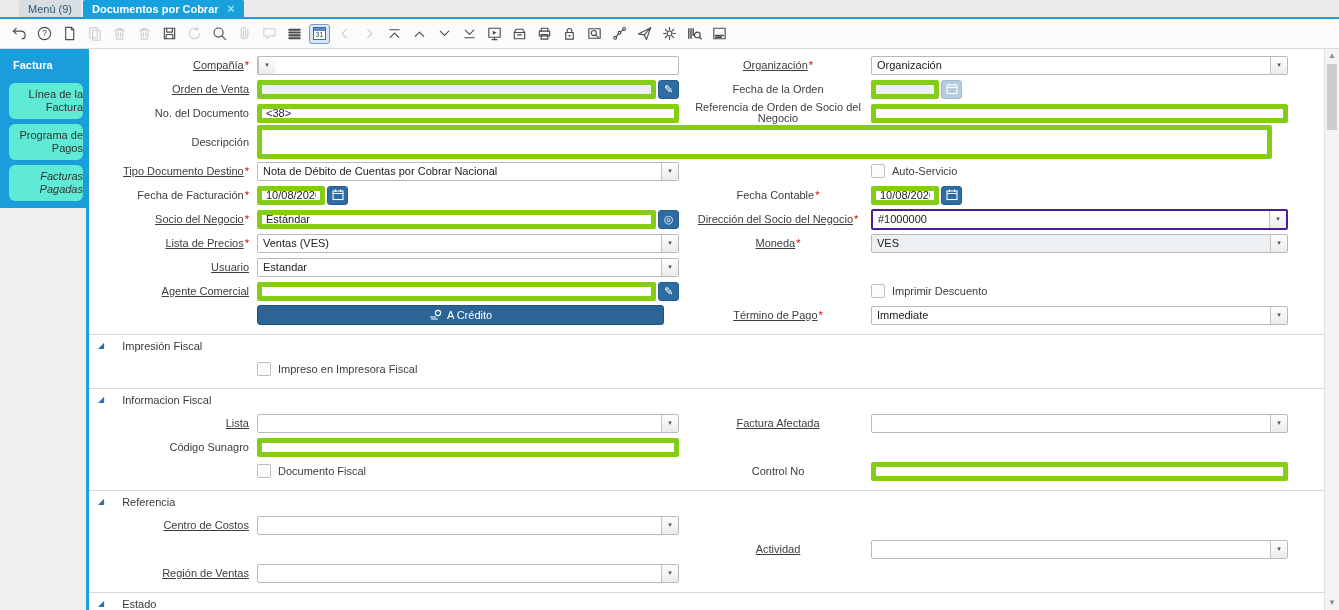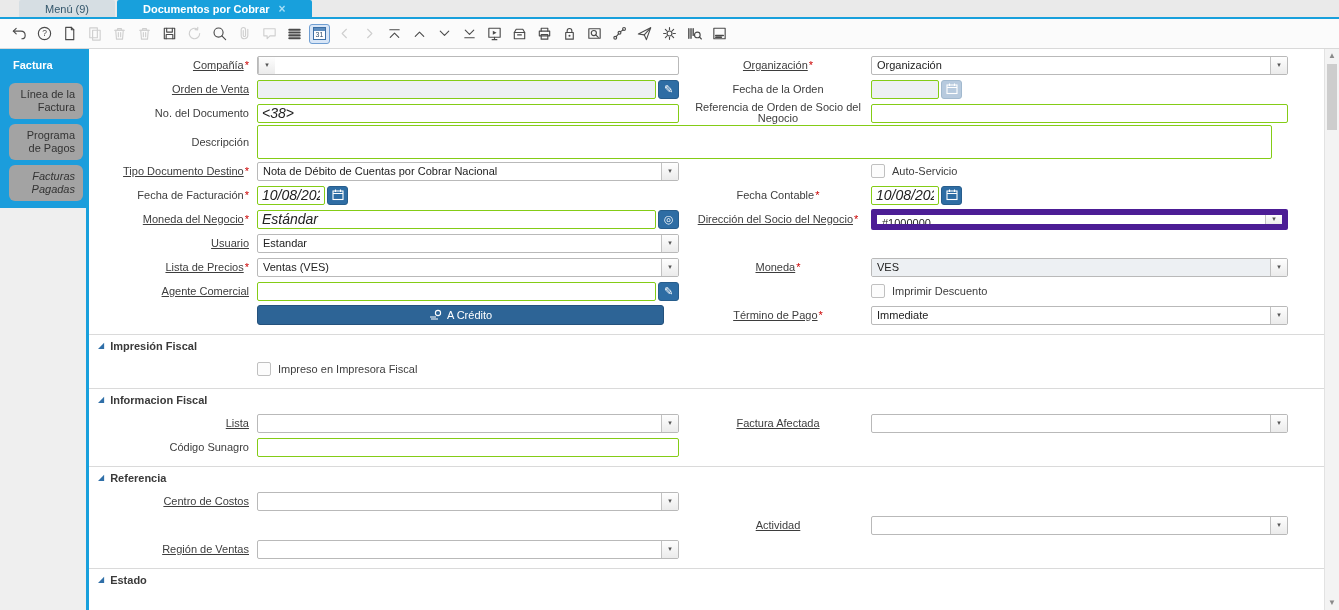--- a/index.html
+++ b/index.html
@@ -2,21 +2,21 @@
 <html><head>
 <meta charset="utf-8">
 <style>
   * { box-sizing: border-box; margin: 0; padding: 0; }
   html,body { width:1339px; height:610px; overflow:hidden; background:#fff;
     font-family:"Liberation Sans", sans-serif; font-size:11px; color:#333; }
 
   
   .tabbar { height:19px; background:#eaeaea; border-bottom:2px solid #18a0dc;
     display:flex; align-items:stretch; padding-left:19px; }
-  .wtab { display:flex; align-items:center; padding:0 26px; background:#d6dee3;
+  .wtab { display:flex; align-items:center; padding:0 9px; background:#d6dee3;
     color:#33566b; margin-right:2px; border-radius:2px 2px 0 0; cursor:default; }
   .wtab.active { background:#18a0dc; color:#fff; font-weight:bold; }
   .wclose { margin-left:9px; color:#a5def7; font-size:12px; line-height:10px; }
 
   
   .toolbar { height:30px; background:#fbfbfb; border-bottom:1px solid #d9d9d9;
     display:flex; align-items:center; padding-left:7px; }
   .ticon { width:25px; height:22px; display:flex; align-items:center; justify-content:center;
     color:#4b4b4b; flex:none; }
   .ticon.dis { color:#cfcfcf; }
@@ -28,70 +28,70 @@
   .mc-num { display:block; font-size:7px; line-height:8px; text-align:center; color:#2d4a68; }
 
   
   .main { display:flex; height:561px; position:relative; }
 
   
   .sidebar { width:89px; flex:none; background:#efefef; border-right:3px solid #18a0dc;
     display:flex; flex-direction:column; }
   .tabwrap { background:#1b9ddc; padding:4px 3px 7px 9px; display:flex;
     flex-direction:column; gap:5px; }
-  .stab { background:#a3a3a3; border-radius:6px; padding:5px 8px; color:#333;
+  .stab { background:#5eead4; border-radius:6px; padding:5px 0; color:#333;
     text-align:right; line-height:13px; cursor:default; }
   .stab.active { background:transparent; color:#fff; font-weight:bold;
     text-align:left; padding:6px 4px; }
   .stab.it { font-style:italic; }
 
   
   .form { flex:1; background:#fff; padding-top:4px; overflow:hidden; }
   .row { display:flex; align-items:center; min-height:24px; }
   .lab1 { width:168px; text-align:right; padding-right:8px; flex:none; line-height:11px; color:#3d3d3d; }
   .f1 { width:422px; flex:none; display:flex; align-items:center; }
   .lab2 { width:172px; text-align:center; padding-right:6px; flex:none; line-height:11px; color:#3d3d3d;margin-left:16px; }
   .f2 { width:417px; flex:none; display:flex; align-items:center; margin-left:4px; }
   .f-span { width:1015px; flex:none; display:flex; align-items:center; }
   .ul { text-decoration:underline; }
   .star { color:#cc0000; margin-left:1px; }
 
-  .inp { height:19px; border:1px solid #84cc16; border-radius:2px; background:#fff;
-    font-family:inherit; font-size:14px; padding:0 4px; width:100%; color:#222; outline:none;font-style:italic; }
+  .inp { height:19px; border:5px solid #84cc16; border-radius:2px; background:#fff;
+    font-family:inherit; font-size:11px; padding:0 4px; width:100%; color:#222; outline:none; }
   .inp.dis { background:#edf0f3; }
   .ta { height:34px; resize:none; padding-top:2px; }
   .datein { width:68px; flex:none; }
 
   .select { display:flex; height:19px; width:100%; border:1px solid #b9b9b9;
     border-radius:2px; background:#fff; align-items:stretch; overflow:hidden; }
   .select .val { flex:1; padding:2px 5px 0; white-space:nowrap; overflow:hidden; color:#222; }
   .select.dis .val { background:#edf0f3; }
   .select .dbtn { width:17px; flex:none; border-left:1px solid #c2c2c2;
     background:linear-gradient(#fefefe,#ebebeb); display:flex; align-items:center;
     justify-content:center; font-size:7px; color:#555; }
-  .select.hl { border:6px solid #4c1d95; height:21px; border-radius:2px; }
+  .select.hl { border:2px solid #4c1d95; height:21px; border-radius:2px; }
 
   .sqbtn { width:21px; height:19px; flex:none; margin-left:2px; border:1px solid #275d8c;
     border-radius:3px; background:#2e6da4; color:#fff; display:flex; align-items:center;
     justify-content:center; font-size:11px; cursor:pointer; padding:0; }
   .sqbtn.disbtn { background:#b7cade; border-color:#a2b9ce; }
   .calglyph { display:flex; }
 
   .cb { width:14px; height:14px; flex:none; border:1px solid #c0c0c0; border-radius:2px;
     background:#fcfcfc; display:inline-block; }
   .cbl { margin-left:7px; color:#3d3d3d; }
 
   .action { width:407px; height:20px; border:1px solid #24517c; border-radius:3px;
     background:#2d6496; color:#fff; font-family:inherit; font-size:11px; display:flex;
     align-items:center; justify-content:center; gap:5px; cursor:pointer; }
 
   .sect { border-top:1px solid #dadada; margin-top:7px; margin-bottom:2px;
     padding:5px 0 3px 9px; display:flex; gap:6px; align-items:center; }
   .tri { color:#2f6fa8; font-size:8px; line-height:8px; }
-  .sect-label { font-weight:bold; color:#3a3a3a; }
+  .sect-label { font-weight:normal; color:#3a3a3a;margin-left:12px; }
 
   
   .sb { position:absolute; right:0; top:0; bottom:0; width:15px; background:#f3f3f3;
     border-left:1px solid #e2e2e2; }
   .sbtn { height:14px; text-align:center; font-size:8px; color:#8a8a8a; line-height:14px; }
   .sbtn.down { position:absolute; bottom:0; left:0; right:0; }
   .sthumb { position:absolute; top:15px; left:2px; right:2px; height:66px; background:#cdcdcd; }
 
   svg { display:block; }
 </style>
@@ -378,61 +378,61 @@
               <span class="calglyph">
                 <svg width="14" height="14" viewBox="0 0 14 14" fill="none" stroke="#fff" stroke-width="1.1">
                   <rect x="2" y="3" width="10" height="8.5"></rect>
                   <path d="M2 5.5 H12 M4.5 1.5 V4 M9.5 1.5 V4"></path>
                 </svg>
               </span>
             </button>
           </div>
         </div>
         <div class="row">
-          <div class="lab1"><span class="ul">Moneda del Negocio</span><span class="star">*</span></div>
+          <div class="lab1"><span class="ul">Socio del Negocio</span><span class="star">*</span></div>
           <div class="f1">
             <input class="inp" value="Estándar" style="">
             <button class="sqbtn">
               <span>◎</span>
             </button>
           </div>
           <div class="lab2"><span class="ul">Dirección del Socio del Negocio</span><span class="star">*</span></div>
           <div class="f2">
             <div class="select hl">
               <span class="val">#1000000</span>
               <span class="dbtn">▾</span>
             </div>
           </div>
         </div>
         <div class="row">
-          <div class="lab1"><span class="ul">Usuario</span></div>
-          <div class="f1">
-            <div class="select">
-              <span class="val">Estandar</span>
-              <span class="dbtn">▾</span>
-            </div>
-          </div>
-          <div class="lab2"></div>
-          <div class="f2"></div>
-        </div>
-        <div class="row">
           <div class="lab1"><span class="ul">Lista de Precios</span><span class="star">*</span></div>
           <div class="f1">
             <div class="select">
               <span class="val">Ventas (VES)</span>
               <span class="dbtn">▾</span>
             </div>
           </div>
           <div class="lab2"><span class="ul">Moneda</span><span class="star">*</span></div>
           <div class="f2">
             <div class="select dis">
               <span class="val">VES</span>
               <span class="dbtn">▾</span>
             </div>
           </div>
+        </div>
+        <div class="row">
+          <div class="lab1"><span class="ul">Usuario</span></div>
+          <div class="f1">
+            <div class="select">
+              <span class="val">Estandar</span>
+              <span class="dbtn">▾</span>
+            </div>
+          </div>
+          <div class="lab2"></div>
+          <div class="f2"></div>
         </div>
         <div class="row">
           <div class="lab1"><span class="ul">Agente Comercial</span></div>
           <div class="f1">
             <input class="inp" value="" style="">
             <button class="sqbtn">
               <span>✎</span>
             </button>
           </div>
           <div class="lab2"></div>
@@ -496,20 +496,31 @@
           </div>
         </div>
         <div class="row">
           <div class="lab1"><span>Código Sunagro</span></div>
           <div class="f1">
             <input class="inp" value="" style="">
           </div>
           <div class="lab2"></div>
           <div class="f2"></div>
         </div>
+        <div class="row">
+          <div class="lab1"></div>
+          <div class="f1">
+            <span class="cb"></span>
+            <span class="cbl">Documento Fiscal</span>
+          </div>
+          <div class="lab2"><span>Control No</span></div>
+          <div class="f2">
+            <input class="inp" value="" style="">
+          </div>
+        </div>
         <div class="sect">
           <span class="tri">◢</span>
           <span class="sect-label">Referencia</span>
         </div>
         <div class="row">
           <div class="lab1"><span class="ul">Centro de Costos</span></div>
           <div class="f1">
             <div class="select">
               <span class="val"></span>
               <span class="dbtn">▾</span>

